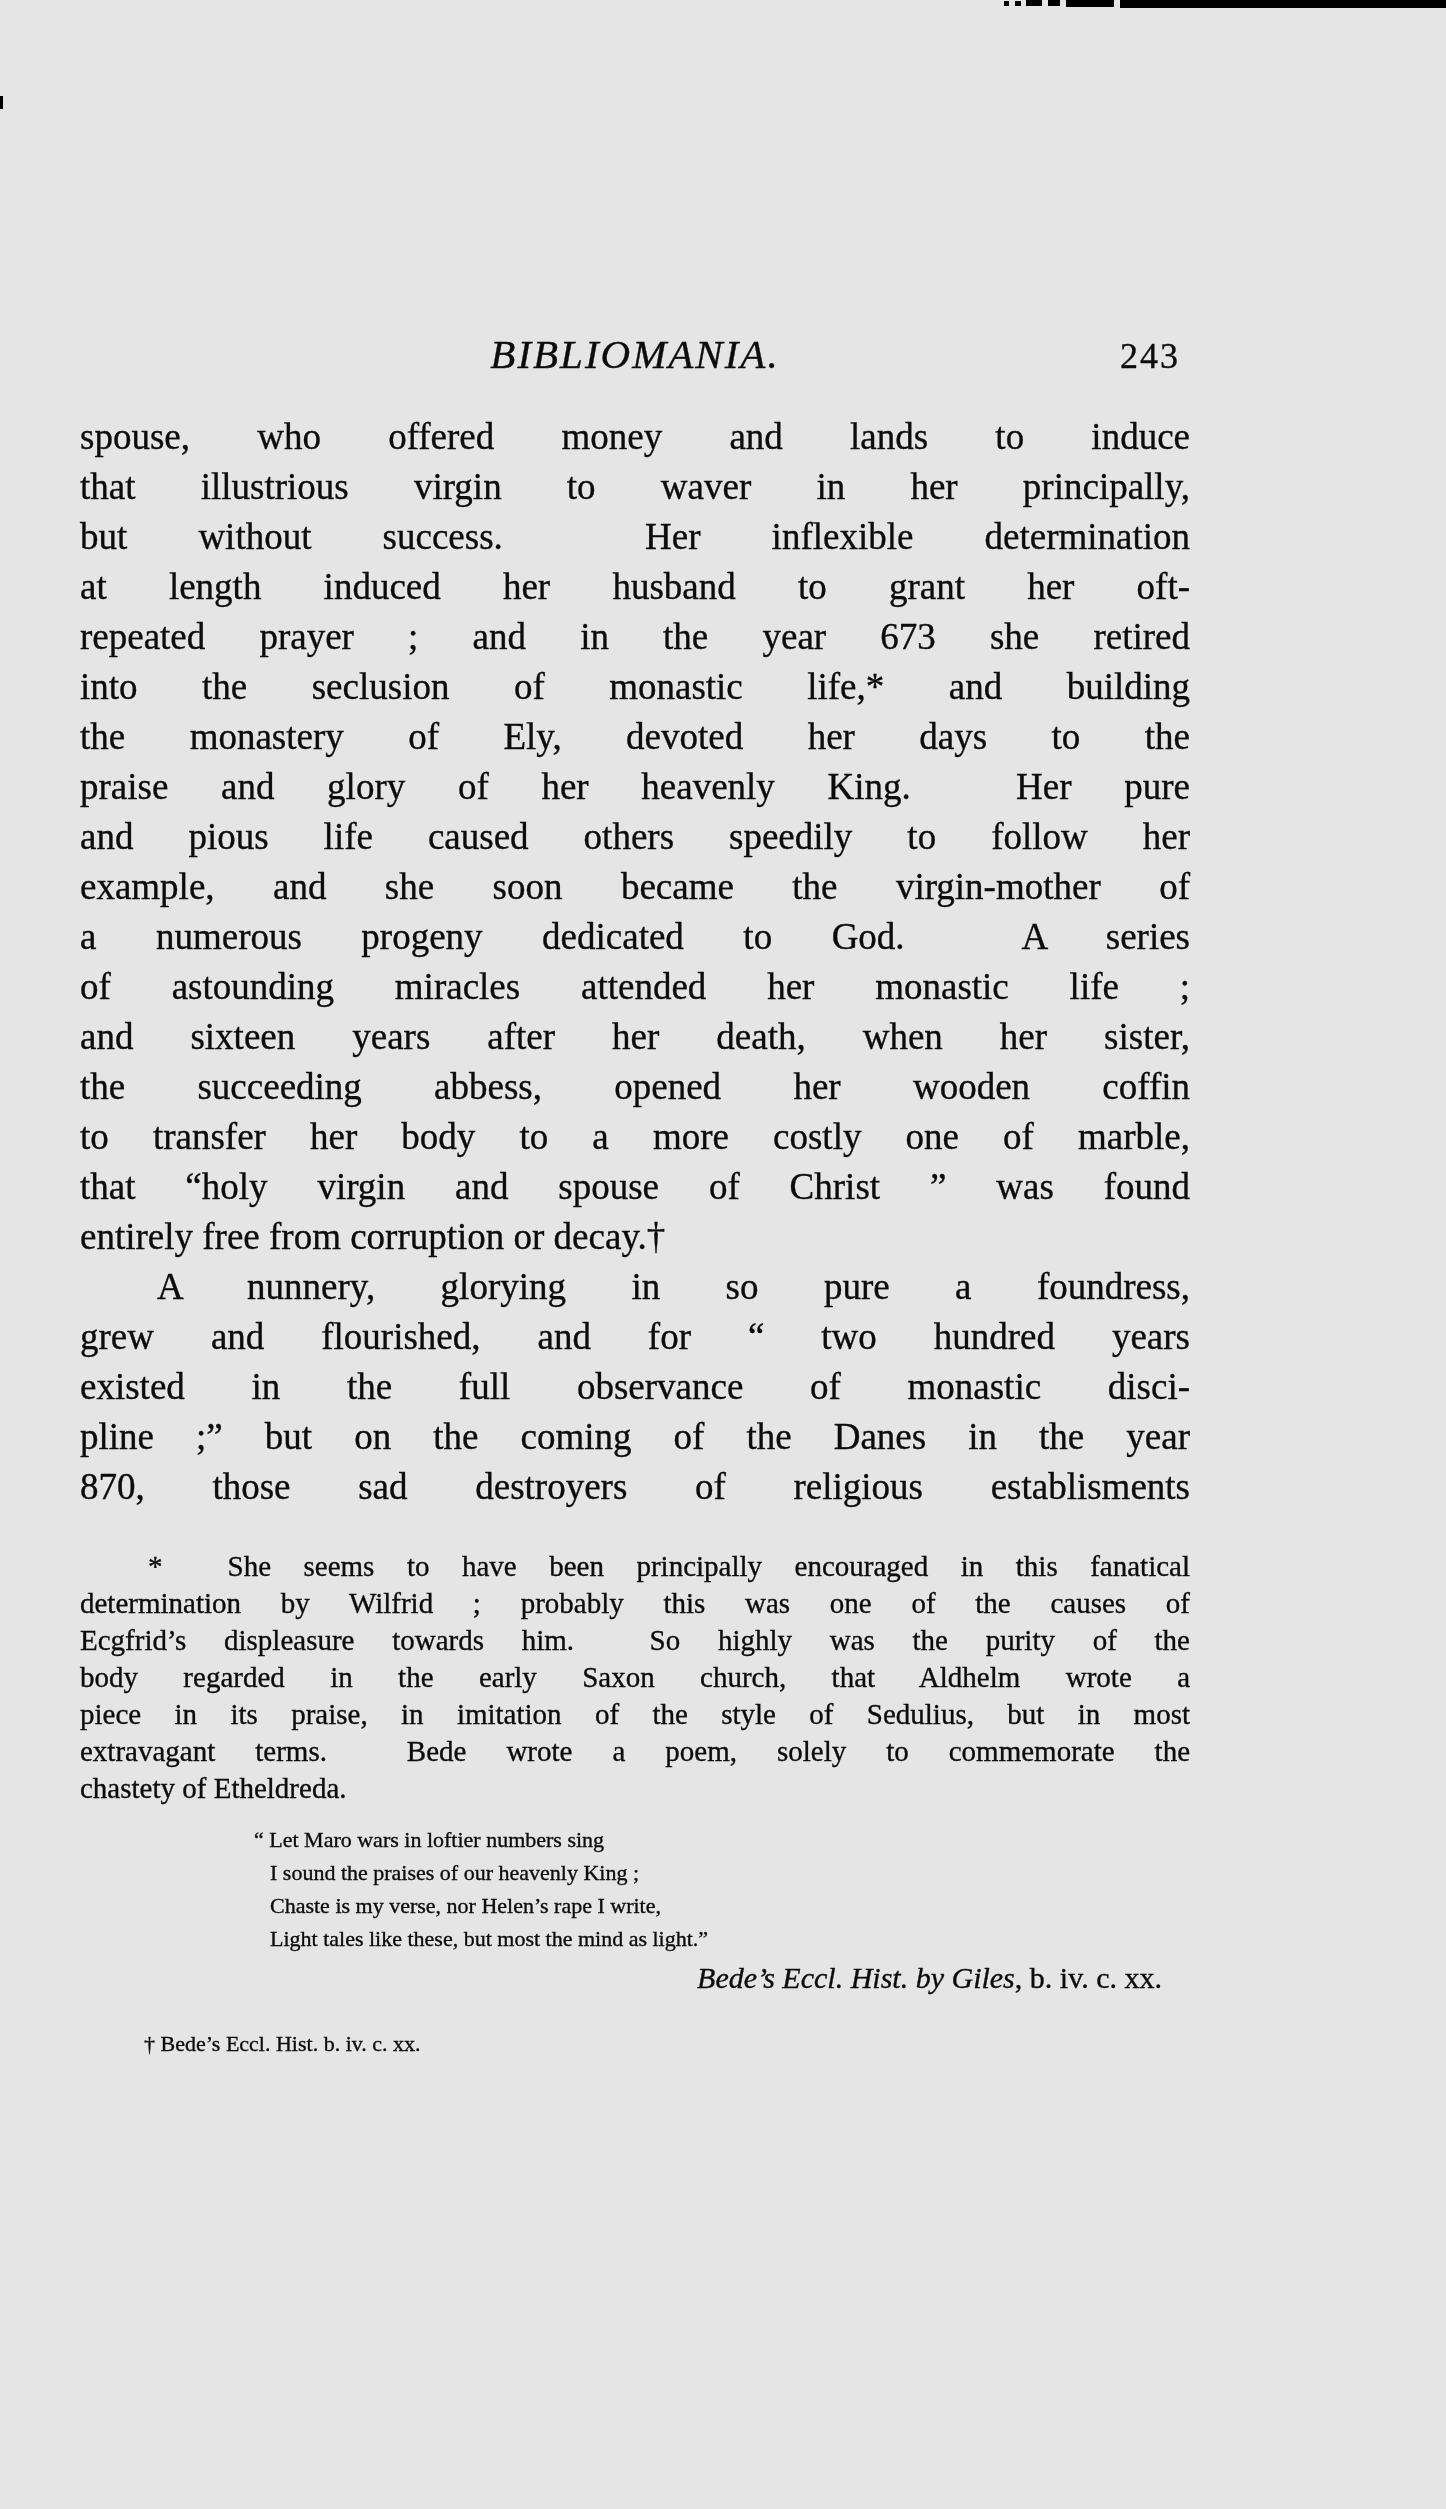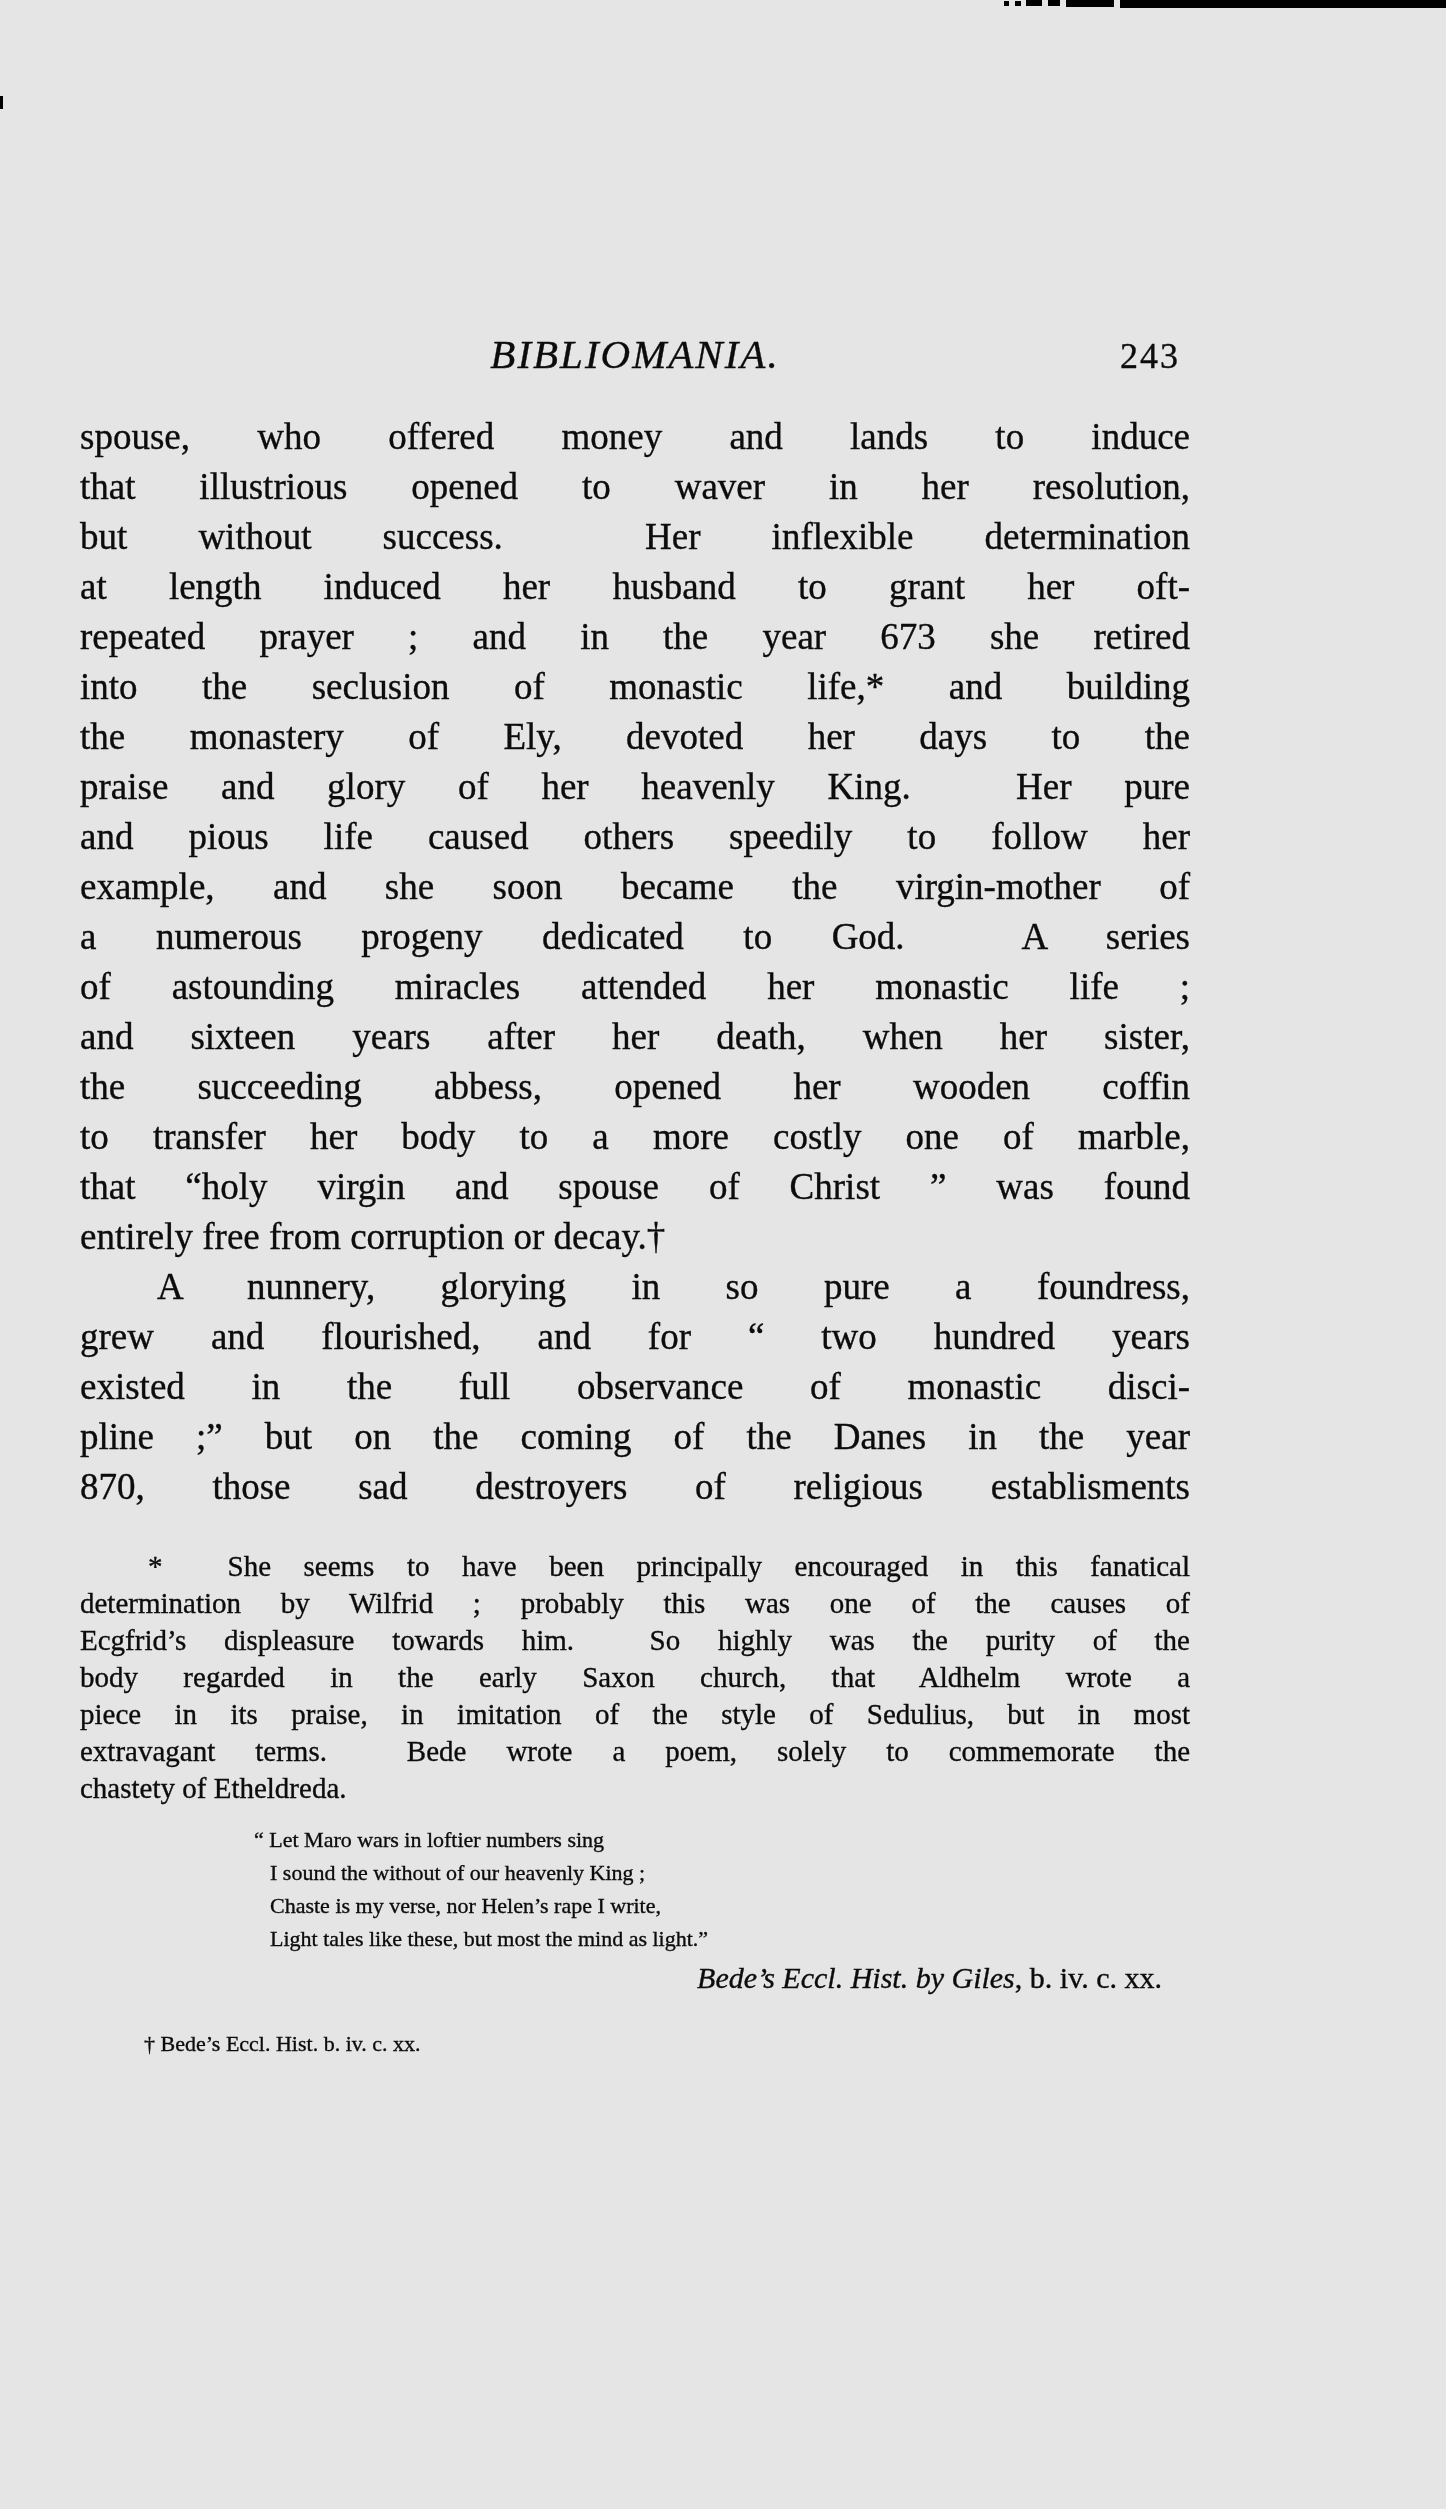--- a/index.html
+++ b/index.html
@@ -60,21 +60,21 @@
   <div class="artifact" style="left:0; top:96px; width:3px; height:13px;"></div>
 
   <div class="header">
     <div class="title">BIBLIOMANIA.</div>
     <div class="pagenum">243</div>
   </div>
 
   <div class="bodytext">
     <div>
       <div class="line">spouse, who offered money and lands to induce</div>
-      <div class="line">that illustrious opened to waver in her resolution,</div>
+      <div class="line">that illustrious virgin to waver in her principally,</div>
       <div class="line">but without success.&nbsp; Her inflexible determination</div>
       <div class="line">at length induced her husband to grant her oft-</div>
       <div class="line">repeated prayer ; and in the year 673 she retired</div>
       <div class="line">into the seclusion of monastic life,* and building</div>
       <div class="line">the monastery of Ely, devoted her days to the</div>
       <div class="line">praise and glory of her heavenly King.&nbsp; Her pure</div>
       <div class="line">and pious life caused others speedily to follow her</div>
       <div class="line">example, and she soon became the virgin-mother of</div>
       <div class="line">a numerous progeny dedicated to God.&nbsp; A series</div>
       <div class="line">of astounding miracles attended her monastic life ;</div>
@@ -99,21 +99,21 @@
       <div class="fline">determination by Wilfrid ; probably this was one of the causes of</div>
       <div class="fline">Ecgfrid’s displeasure towards him.&nbsp; So highly was the purity of the</div>
       <div class="fline">body regarded in the early Saxon church, that Aldhelm wrote a</div>
       <div class="fline">piece in its praise, in imitation of the style of Sedulius, but in most</div>
       <div class="fline">extravagant terms.&nbsp; Bede wrote a poem, solely to commemorate the</div>
       <div class="fline endline">chastety of Etheldreda.</div>
     </div>
 
     <div class="verse">
       <div class="vline hang">“ Let Maro wars in loftier numbers sing</div>
-      <div class="vline">I sound the without of our heavenly King ;</div>
+      <div class="vline">I sound the praises of our heavenly King ;</div>
       <div class="vline">Chaste is my verse, nor Helen’s rape I write,</div>
       <div class="vline">Light tales like these, but most the mind as light.”</div>
     </div>
 
     <div class="citation">
       <span class="it">Bede’s Eccl. Hist. by Giles</span><span>, b. iv. c. xx.</span>
     </div>
 
     <div class="daggernote">† Bede’s Eccl. Hist. b. iv. c. xx.</div>
   </div>

